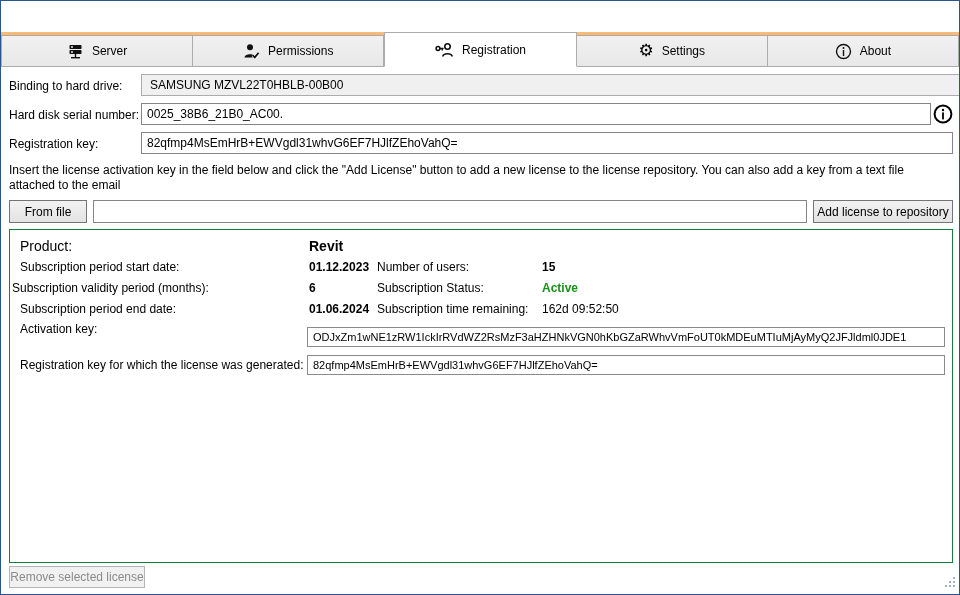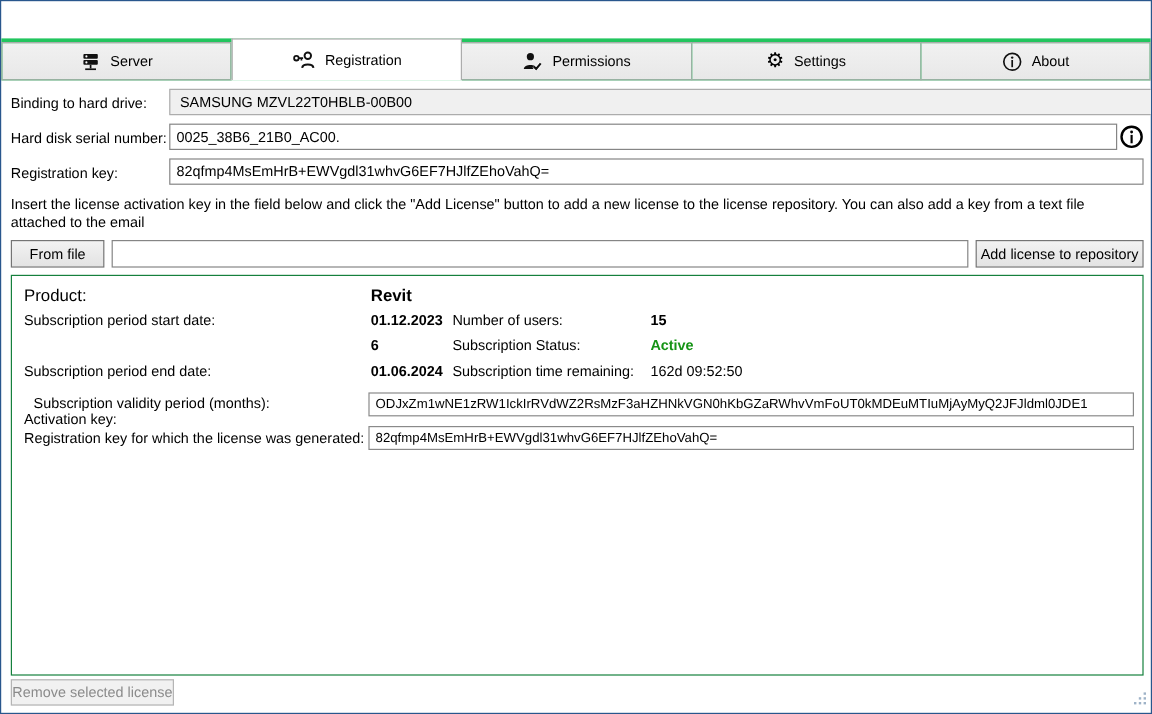--- a/index.html
+++ b/index.html
@@ -11,21 +11,21 @@
   
   .titlebar { position:absolute; left:0; top:0; right:0; height:31px; background:#f0f0f0;
     display:flex; align-items:center; }
   .logo { margin-left:10px; display:flex; align-items:center; }
   .title-text { margin-left:8px; font-size:12px; }
   .wbtns { margin-left:auto; display:flex; height:31px; }
   .wbtn { width:45px; height:31px; display:flex; align-items:center; justify-content:center; cursor:default; }
   .min-glyph { width:10px; height:1px; background:#000; display:block; }
   .max-glyph { width:9px; height:9px; border:1px solid #000; display:block; }
   
-  .tabstrip { position:absolute; left:0; top:31px; right:0; height:35px; background:#22c55e;
+  .tabstrip { position:absolute; left:0; top:31px; right:0; height:35px; background:#fdba74;
     display:flex;justify-content:flex-end; }
   .tab { flex:1; margin-top:3px; background:linear-gradient(#f1f1f1,#e8e8e8);
     border:1px solid #acacac; border-left-width:0; display:flex; align-items:center; justify-content:center;
     gap:8px; font-size:12px; }
   .tab:first-child { border-left-width:1px; }
   .tab.active { margin-top:0; background:#fff; border-bottom:1px solid #fff; border-left-width:1px; z-index:2; }
   .tab .gear-glyph { font-size:17px; line-height:16px; }
   
   .lbl { position:absolute; font-size:12px; white-space:nowrap; }
   .tbox { position:absolute; border:1px solid #858585; background:#fff; font-family:"Liberation Sans", sans-serif;
@@ -59,37 +59,37 @@
       <svg width="17" height="17" viewBox="0 0 17 17">
         <rect x="2.5" y="2" width="12" height="4" rx="0.8" fill="#111"></rect>
         <rect x="2.5" y="7" width="12" height="4" rx="0.8" fill="#111"></rect>
         <circle cx="5" cy="4" r="0.9" fill="#fff"></circle>
         <circle cx="5" cy="9" r="0.9" fill="#fff"></circle>
         <rect x="7.8" y="11" width="1.4" height="3" fill="#111"></rect>
         <rect x="4" y="14" width="9" height="1.4" fill="#111"></rect>
       </svg>
       <span>Server</span>
     </div>
+    <div class="tab">
+      <svg width="17" height="16" viewBox="0 0 17 16">
+        <circle cx="7" cy="4.2" r="3" fill="#111"></circle>
+        <path d="M1.5,14.5 C1.8,10 12.2,10 12.5,14.5 Z" fill="#111"></path>
+        <path d="M9.8,12.4 L11.8,14.4 L15.6,9.8" fill="none" stroke="#fff" stroke-width="3"></path>
+        <path d="M9.8,12.4 L11.8,14.4 L15.6,9.8" fill="none" stroke="#111" stroke-width="1.8"></path>
+      </svg>
+      <span>Permissions</span>
+    </div>
     <div class="tab active">
       <svg width="19" height="16" viewBox="0 0 19 16">
         <circle cx="3" cy="6.5" r="1.9" fill="none" stroke="#111" stroke-width="1.5"></circle>
         <path d="M4.8,6.5 L8.6,6.5 M7.2,6.5 L7.2,8.4" stroke="#111" stroke-width="1.4" fill="none"></path>
         <circle cx="12.5" cy="4.5" r="2.7" fill="none" stroke="#111" stroke-width="1.6"></circle>
         <path d="M7.8,14.5 C8.3,10.8 16.7,10.8 17.2,14.5" fill="none" stroke="#111" stroke-width="1.7"></path>
       </svg>
       <span>Registration</span>
-    </div>
-    <div class="tab">
-      <svg width="17" height="16" viewBox="0 0 17 16">
-        <circle cx="7" cy="4.2" r="3" fill="#111"></circle>
-        <path d="M1.5,14.5 C1.8,10 12.2,10 12.5,14.5 Z" fill="#111"></path>
-        <path d="M9.8,12.4 L11.8,14.4 L15.6,9.8" fill="none" stroke="#fff" stroke-width="3"></path>
-        <path d="M9.8,12.4 L11.8,14.4 L15.6,9.8" fill="none" stroke="#111" stroke-width="1.8"></path>
-      </svg>
-      <span>Permissions</span>
     </div>
     <div class="tab">
       <span class="gear-glyph">⚙</span>
       <span>Settings</span>
     </div>
     <div class="tab">
       <svg width="17" height="17" viewBox="0 0 17 17">
         <circle cx="8.5" cy="8.5" r="7" fill="none" stroke="#111" stroke-width="1.4"></circle>
         <circle cx="8.5" cy="5" r="1" fill="#111"></circle>
         <rect x="7.8" y="7" width="1.4" height="6" fill="#111"></rect>
@@ -134,31 +134,31 @@
   <div class="panel">
     <div style="position:relative; width:100%; height:150px;">
       <span class="lbl" style="left:10px; top:8px; font-size:14px;">Product:</span>
       <span class="lbl b" style="left:299px; top:8px; font-size:14px;">Revit</span>
 
       <span class="lbl" style="left:10px; top:30px;">Subscription period start date:</span>
       <span class="lbl b" style="left:299px; top:30px;">01.12.2023</span>
       <span class="lbl" style="left:367px; top:30px;">Number of users:</span>
       <span class="lbl b" style="left:532px; top:30px;">15</span>
 
-      <span class="lbl" style="left:18px; top:51px;margin-top:48px;">Subscription validity period (months):</span>
+      <span class="lbl" style="left:2px; top:51px;">Subscription validity period (months):</span>
       <span class="lbl b" style="left:299px; top:51px;">6</span>
       <span class="lbl" style="left:367px; top:51px;">Subscription Status:</span>
       <span class="lbl b green" style="left:532px; top:51px;">Active</span>
 
       <span class="lbl" style="left:10px; top:72px;">Subscription period end date:</span>
       <span class="lbl b" style="left:299px; top:72px;">01.06.2024</span>
       <span class="lbl" style="left:367px; top:72px;">Subscription time remaining:</span>
       <span class="lbl" style="left:532px; top:72px;">162d 09:52:50</span>
 
-      <span class="lbl" style="left:10px; top:112px;">Activation key:</span>
+      <span class="lbl" style="left:10px; top:92px;">Activation key:</span>
       <input class="keybox" style="left: 297px; top: 97px; width: 638px; height: 20px;" readonly="" value="ODJxZm1wNE1zRW1IckIrRVdWZ2RsMzF3aHZHNkVGN0hKbGZaRWhvVmFoUT0kMDEuMTIuMjAyMyQ2JFJldml0JDE1">
 
       <span class="lbl" style="left:10px; top:128px;">Registration key for which the license was generated:</span>
       <input class="keybox" style="left: 297px; top: 125px; width: 638px; height: 20px;" readonly="" value="82qfmp4MsEmHrB+EWVgdl31whvG6EF7HJlfZEhoVahQ=">
     </div>
   </div>
 
   <button class="btn disabled" style="left:8px; top:565px; width:136px; height:22px;">
     <span>Remove selected license</span>
   </button>

